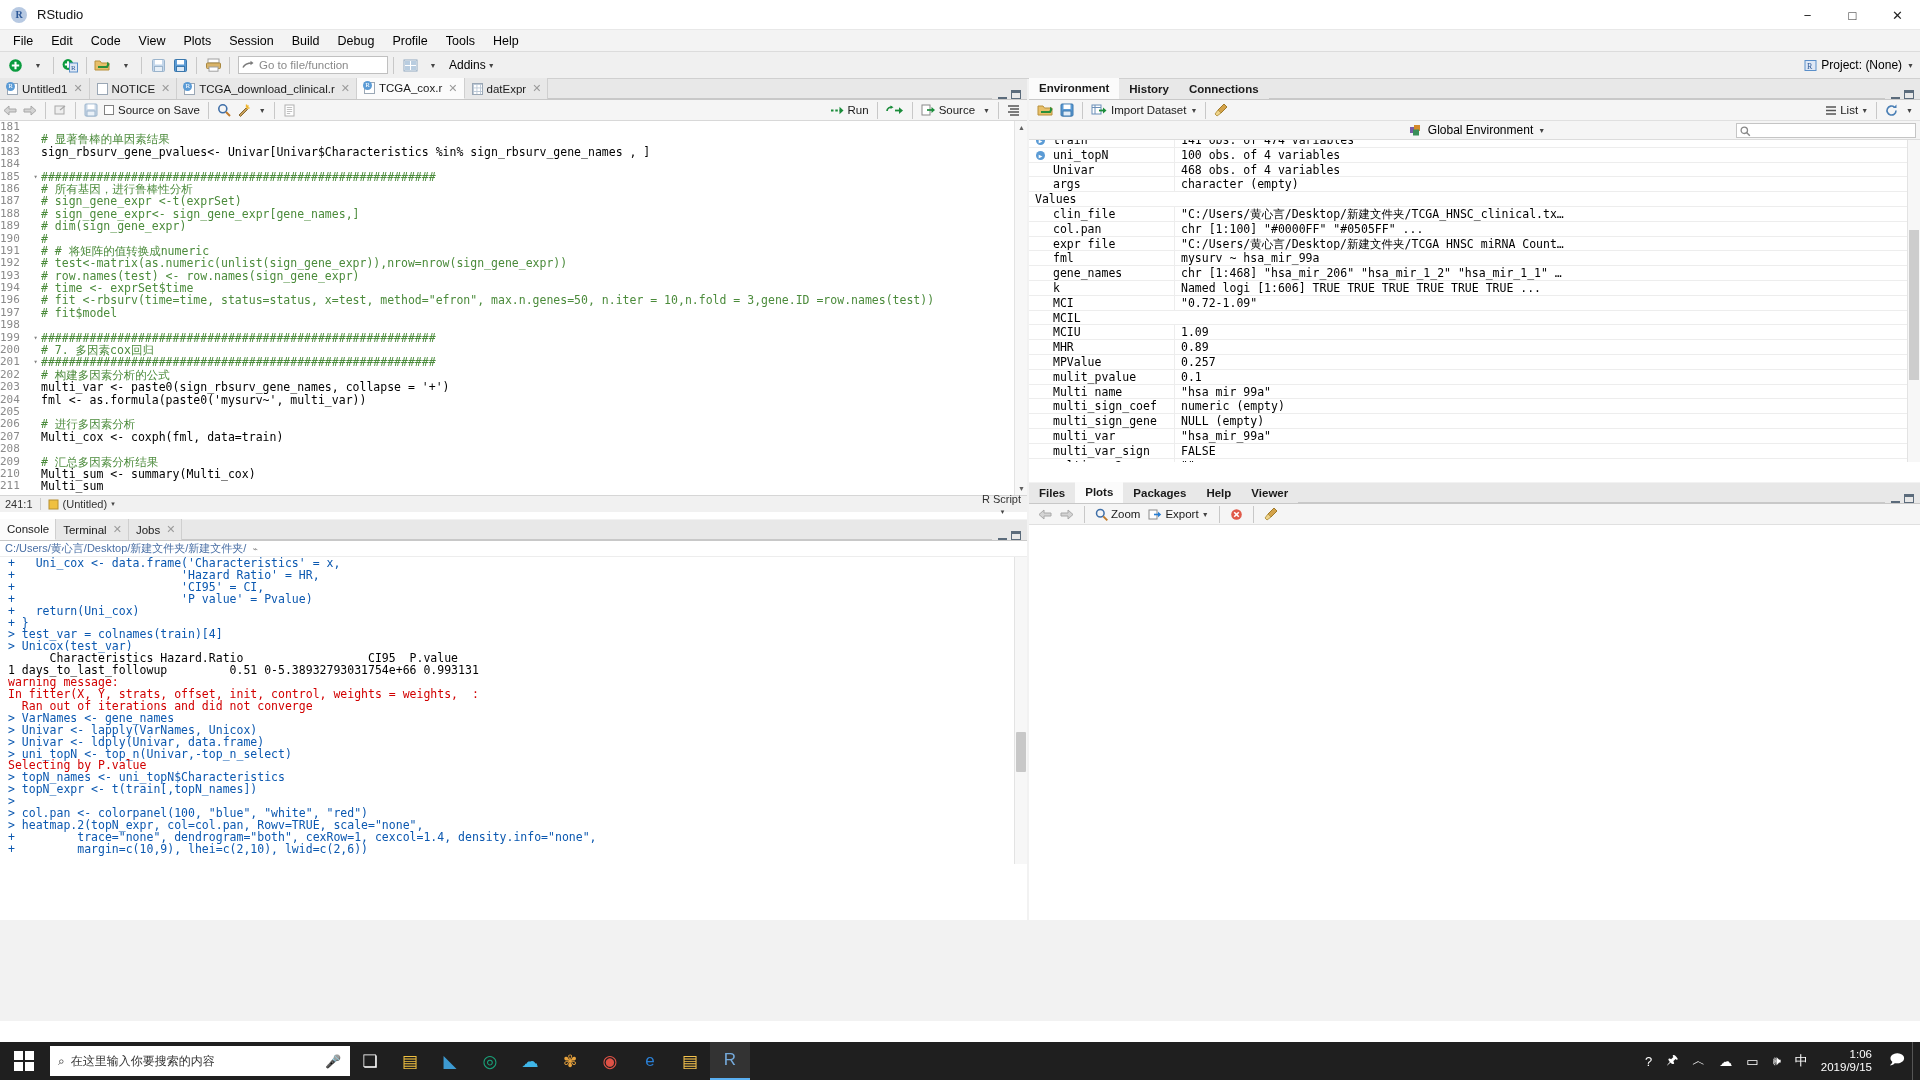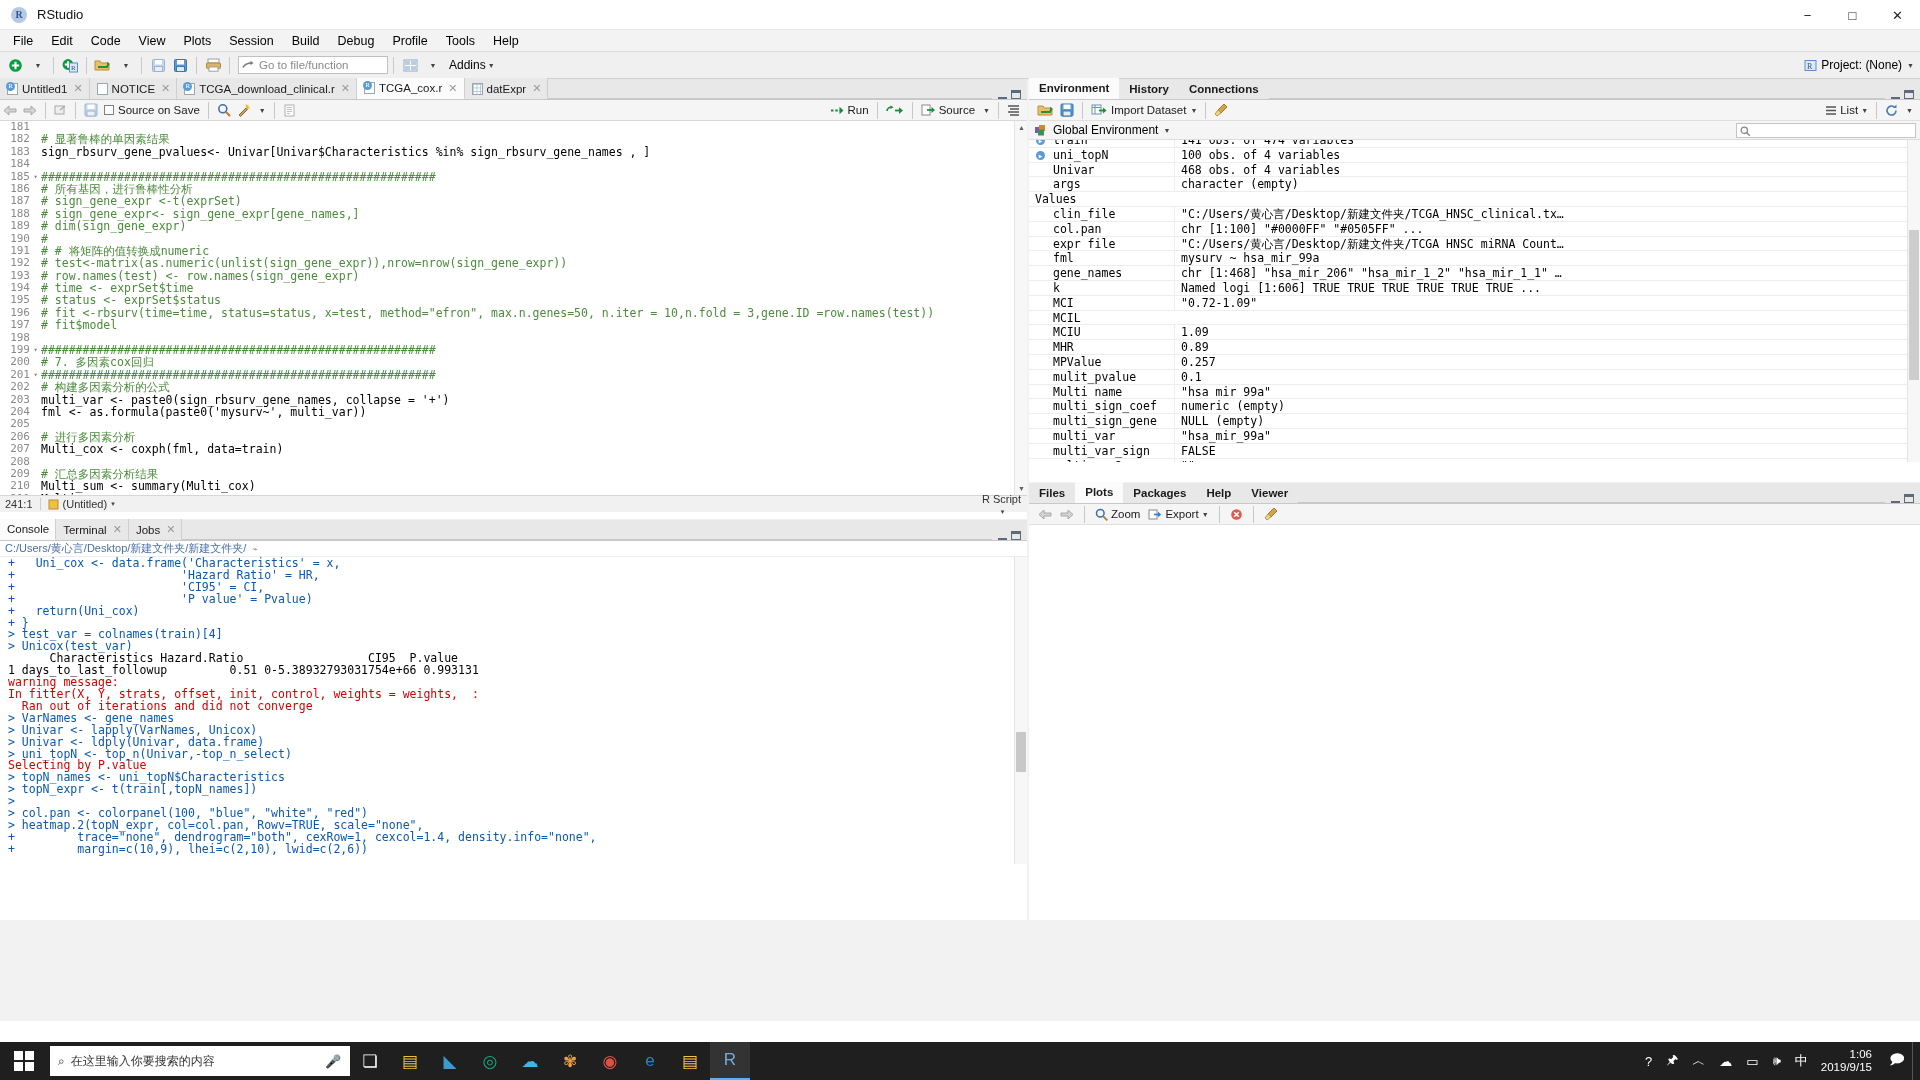--- a/index.html
+++ b/index.html
@@ -90,21 +90,21 @@
     height: 21px; background: #f5f5f5; border-bottom: 1px solid #d8d8d8;
     display: flex; align-items: center; position: relative;
   }
   .etb { display: flex; align-items: center; height: 18px; padding: 0 3px; font-size: 11.5px; color: #1a1a1a; }
   .chk { width: 10px; height: 10px; border: 1px solid #808080; background: #fff; margin-right: 4px; }
   .etb-right { position: absolute; right: 4px; display: flex; align-items: flex-end; }
 
   .code-area { position: relative; height: 374px; background: #fff; overflow: hidden; }
   .code-line { display: flex; height: 12.4px; font-family: "DejaVu Sans Mono", monospace; font-size: 11.5px; line-height: 12.4px; }
   .gutter {
-    width: 32px; text-align: right; padding-right: 2px; color: #8a8a8a; background: #fff;
+    width: 32px; padding-right: 2px; color: #8a8a8a; background: #fff;
     flex: 0 0 32px; font-size: 11px;
   }
   .fold { width: 7px; flex: 0 0 7px; color: #808080; font-size: 7px; text-align: center; line-height: 12.4px; }
   .ctext { white-space: pre; color: #000; padding-left: 2px; }
   .cmt { color: #4b8b3b; }
   .code-scroll {
     position: absolute; right: 0; top: 0; width: 13px; height: 374px; background: #f7f7f7;
     border-left: 1px solid #e3e3e3;
   }
   .code-scroll .arrow-up, .code-scroll .arrow-down {
@@ -134,21 +134,21 @@
   .cline.plus { color: #0b58b0; }
   .cons-scroll { position: absolute; right: 0; top: 0; width: 13px; height: 307px; background: #f7f7f7; border-left: 1px solid #e3e3e3; }
   .cons-thumb { position: absolute; right: 1px; top: 175px; width: 10px; height: 40px; background: #c8c8c8; border-radius: 1px; }
 
   
   #env-pane { left: 1029px; top: 0; width: 891px; height: 403px; }
   .env-tabrow { height: 21px; background: #e8e8e8; display: flex; align-items: flex-end; border-bottom: 1px solid #c8c8c8; position: relative; }
   .etabp { height: 21px; display: flex; align-items: center; padding: 0 10px; font-size: 11.5px; font-weight: bold; color: #1a1a1a; }
   .etabp.active { background: #fbfbfb; border-bottom: 1px solid #fbfbfb; }
   .env-toolbar { height: 21px; background: #f5f5f5; border-bottom: 1px solid #e0e0e0; display: flex; align-items: center; padding-left: 5px; position: relative; }
-  .env-globalrow { height: 19px; background: #f5f5f5; border-bottom: 1px solid #dcdcdc; display: flex; align-items: center; padding-left: 5px; position: relative; }
+  .env-globalrow { height: 19px; background: #f5f5f5; border-bottom: 1px solid #dcdcdc; display: flex; align-items: center; padding-left: 5px; position: relative; justify-content: center; }
   .env-search { position: absolute; right: 4px; width: 180px; height: 15px; background: #fff; border: 1px solid #c5c5c5; }
   .env-list { position: relative; height: 322px; overflow: hidden; background: #fff; }
   .erow { display: flex; height: 14.8px; font-family: "DejaVu Sans Mono", monospace; font-size: 11.5px; line-height: 14.8px;
     border-bottom: 1px solid #ededed; }
   .erow .ename { width: 145px; flex: 0 0 145px; padding-left: 24px; color: #000; white-space: nowrap; overflow: hidden; position: relative; }
   .erow.group .ename { padding-left: 6px; }
   .erow .eval { flex: 1; padding-left: 6px; border-left: 1px solid #ededed; color: #000; white-space: nowrap; overflow: hidden; }
   .expander { position: absolute; left: 7px; top: 3px; width: 9px; height: 9px; border-radius: 50%;
     background: #5b9bd5; color: #fff; font-size: 6px; line-height: 9px; text-align: center; }
   .env-scroll { position: absolute; right: 0; top: 0; width: 13px; height: 322px; background: #f7f7f7; border-left: 1px solid #e3e3e3; }
@@ -487,25 +487,20 @@
           </div>
           <div class="code-line">
             <span class="gutter">193</span>
             <span class="fold"></span>
             <span class="ctext"><span class="cmt"># row.names(test) &lt;- row.names(sign_gene_expr)</span></span>
           </div>
           <div class="code-line">
             <span class="gutter">194</span>
             <span class="fold"></span>
             <span class="ctext"><span class="cmt"># time &lt;- exprSet$time</span></span>
-          </div>
-          <div class="code-line">
-            <span class="gutter">195</span>
-            <span class="fold"></span>
-            <span class="ctext"><span class="cmt"># status &lt;- exprSet$status</span></span>
           </div>
           <div class="code-line">
             <span class="gutter">196</span>
             <span class="fold"></span>
             <span class="ctext"><span class="cmt"># fit &lt;-rbsurv(time=time, status=status, x=test, method="efron", max.n.genes=50, n.iter = 10,n.fold = 3,gene.ID =row.names(test))</span></span>
           </div>
           <div class="code-line">
             <span class="gutter">197</span>
             <span class="fold"></span>
             <span class="ctext"><span class="cmt"># fit$model</span></span>

